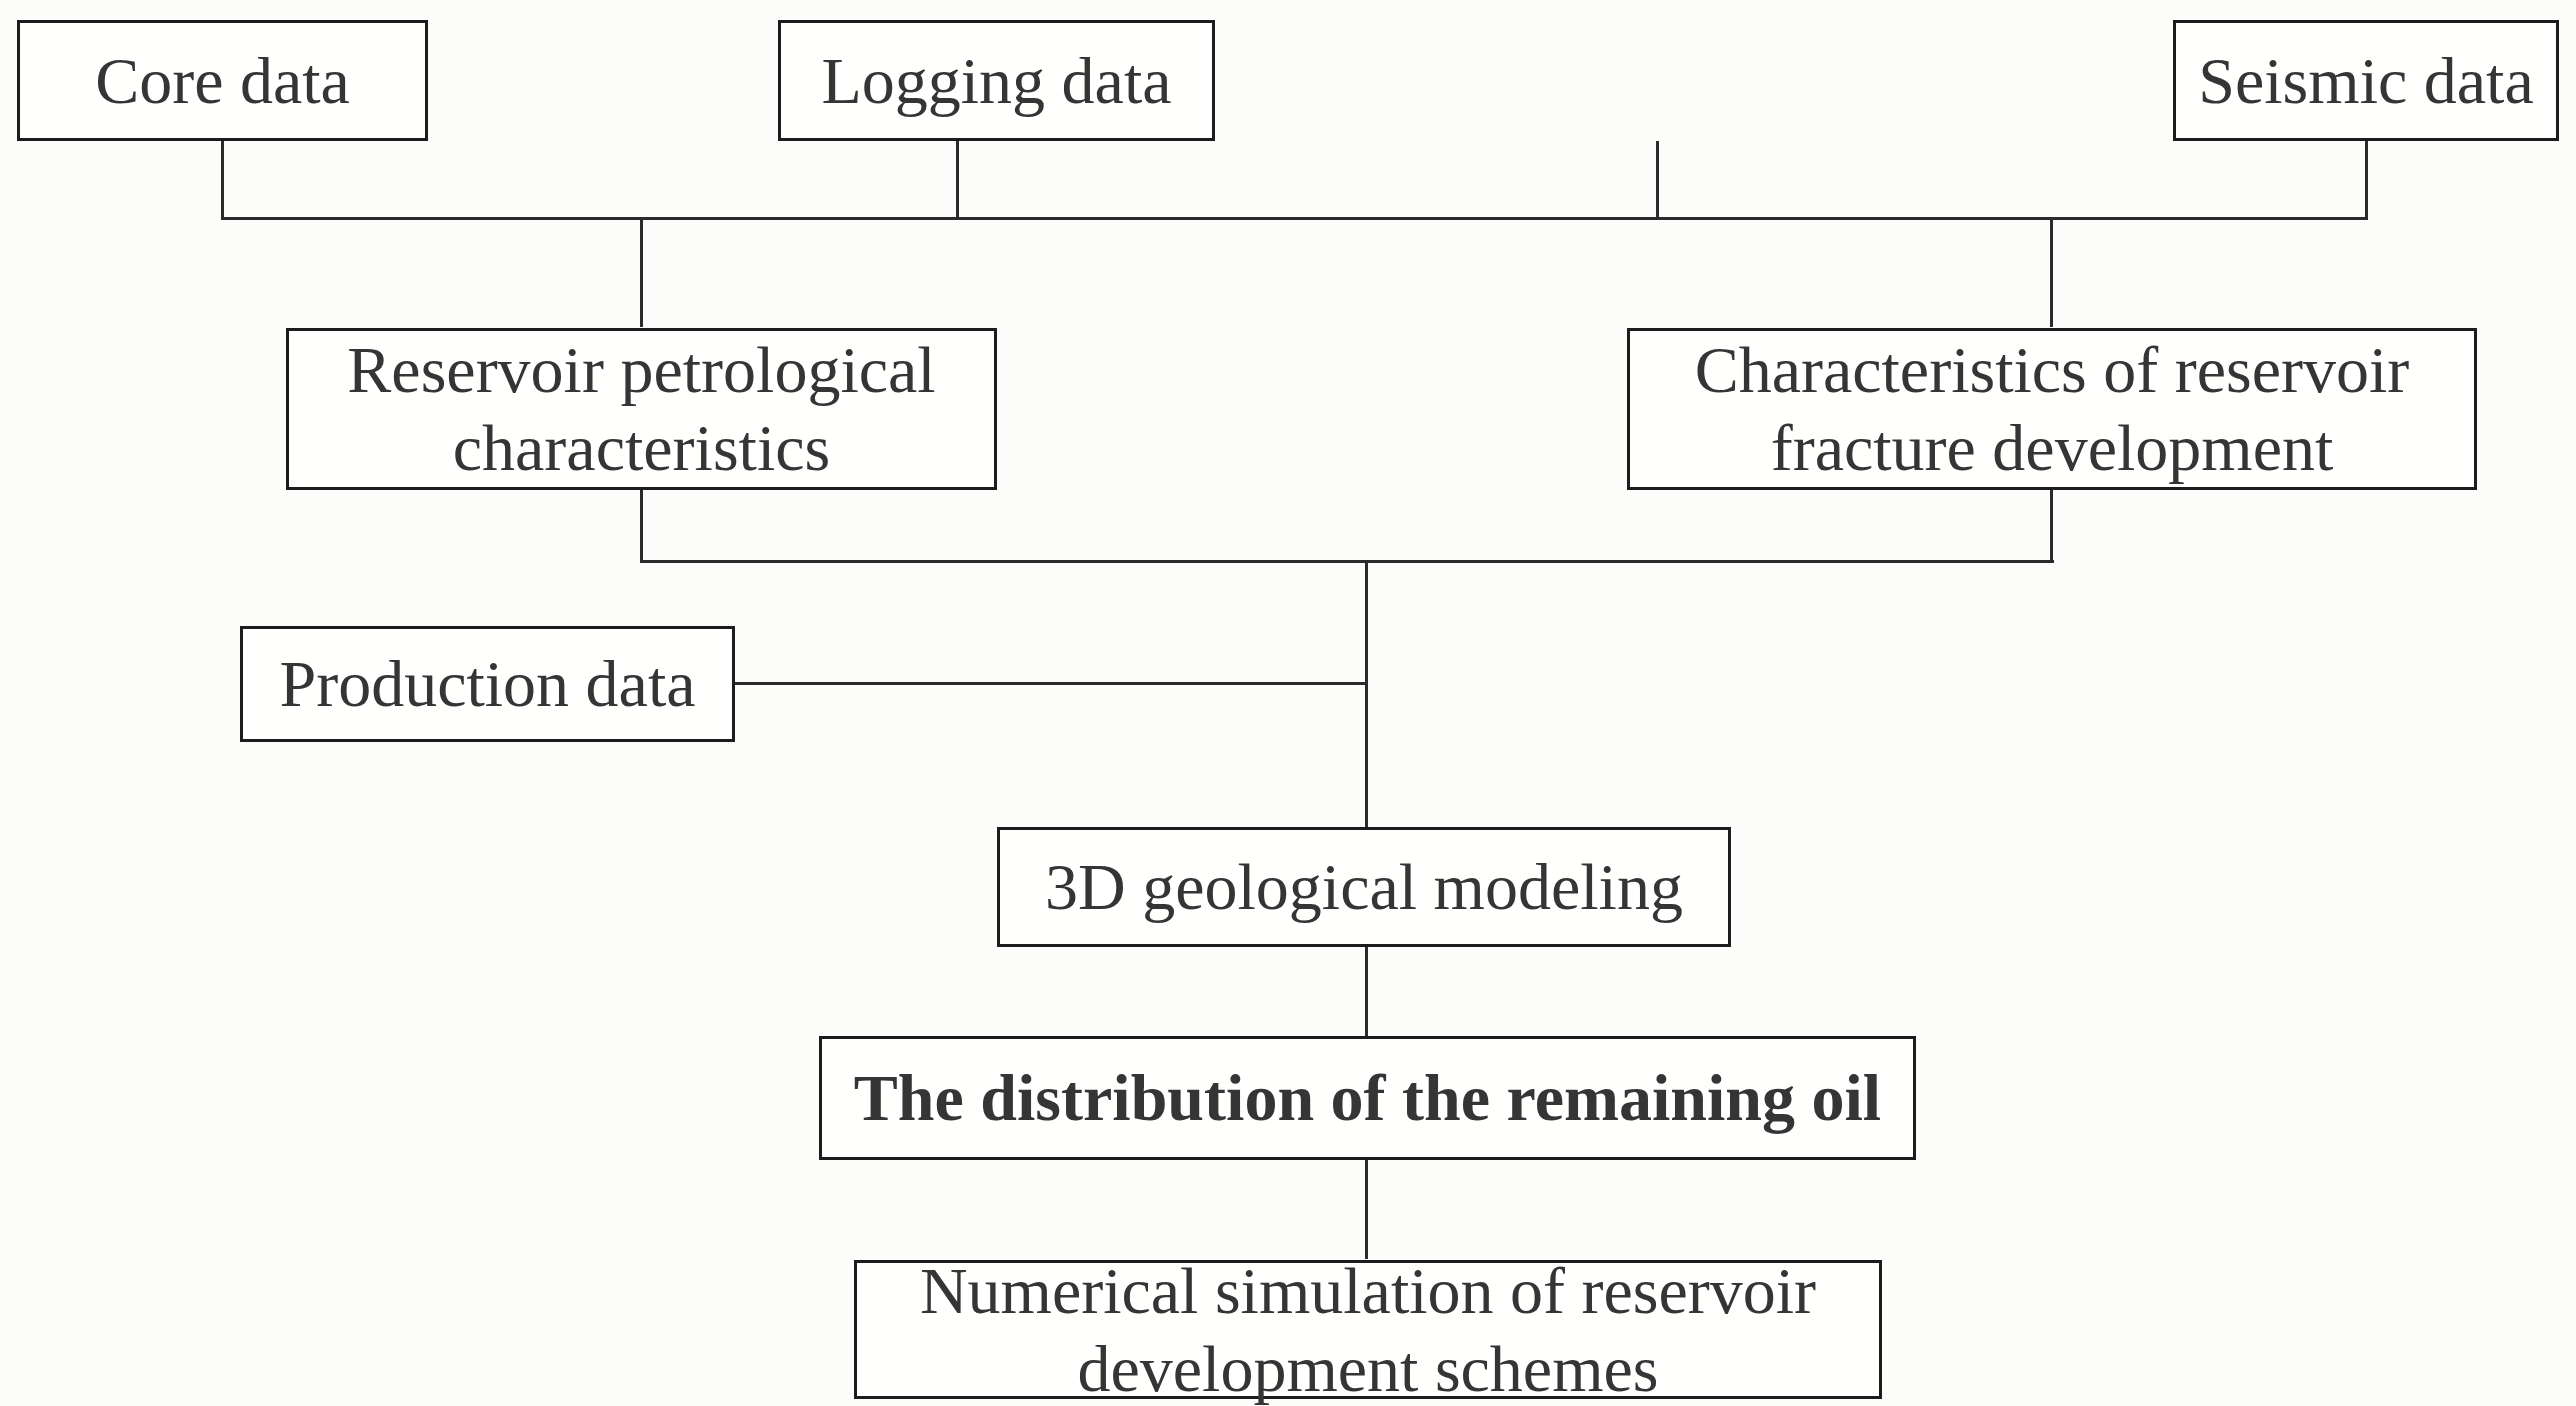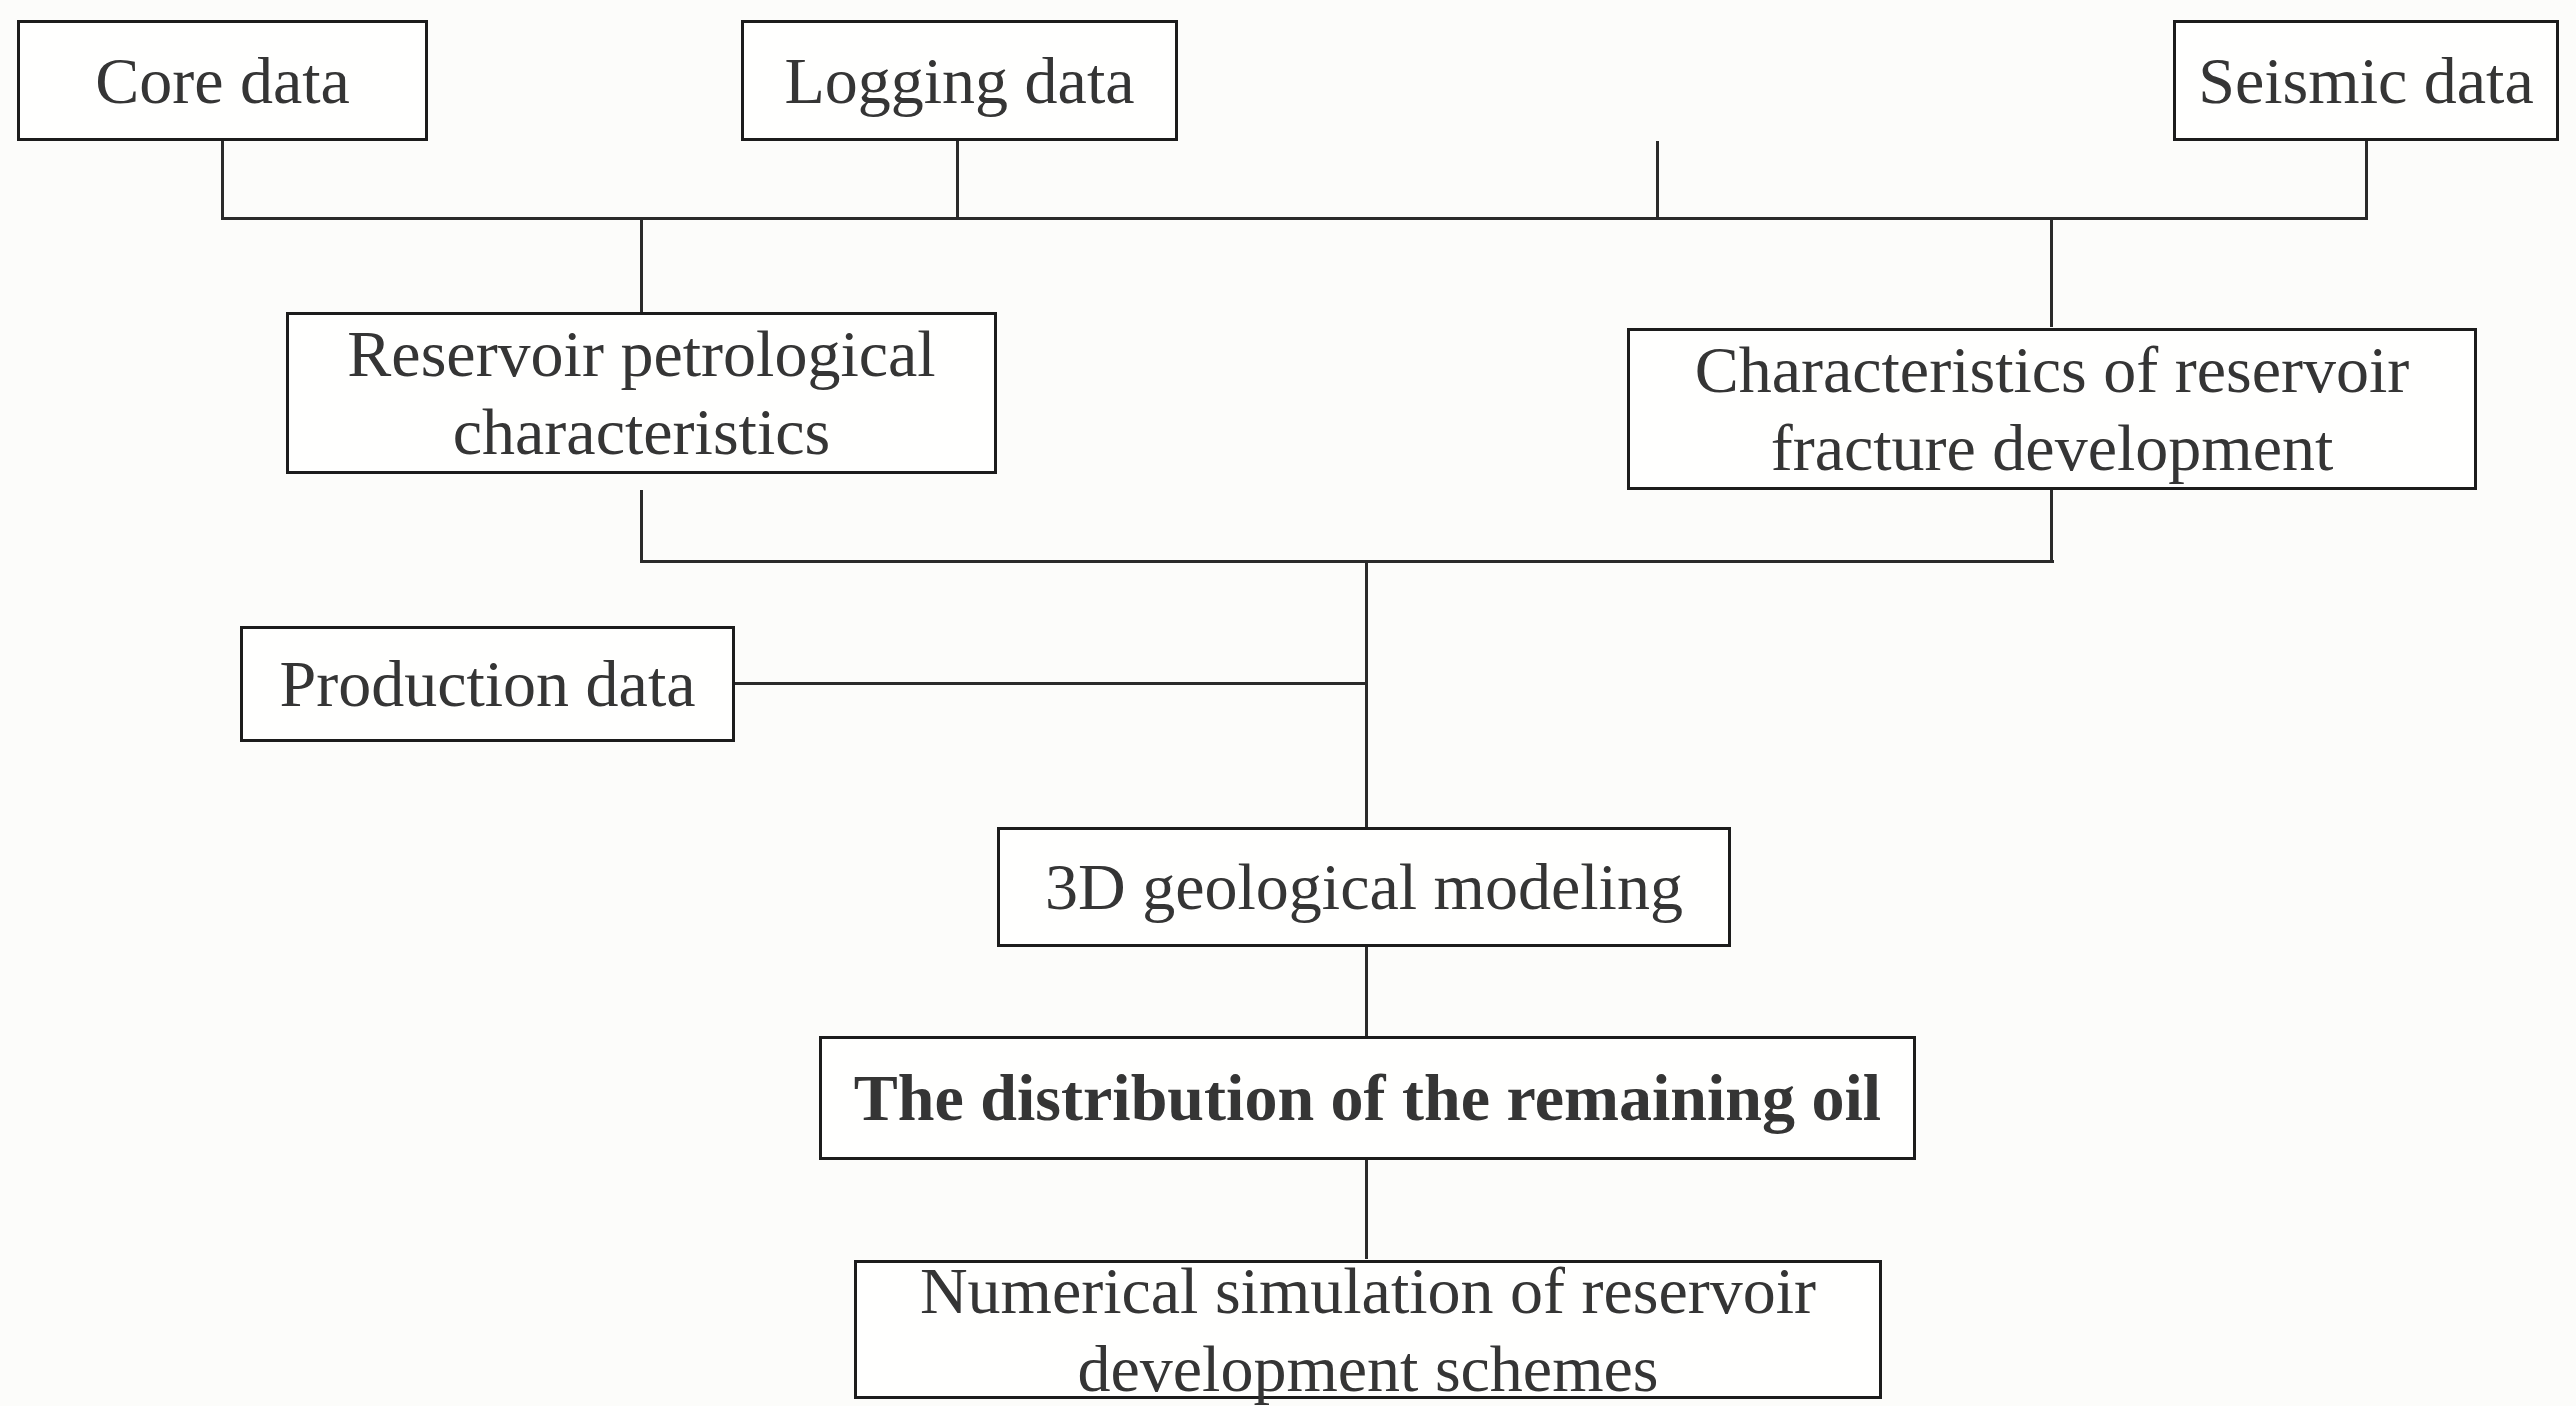--- a/index.html
+++ b/index.html
@@ -33,25 +33,25 @@
     padding: 0 7.7px;
     z-index: 2;
   }
   .conn {
     position: absolute;
     background: #2a2a2a;
     z-index: 1;
   }
   
   #box-core     { left: 17px;   top: 20px; width: 411px; height: 121px; }
-  #box-logging  { left: 741px;  top: 20px; width: 437px; height: 121px; align-items: center; }
+  #box-logging  { left: 778px;  top: 20px; width: 437px; height: 121px; align-items: center; }
   #box-analyze  { left: 1431px; top: 20px; width: 451px; height: 121px; }
   #box-seismic  { left: 2173px; top: 20px; width: 386px; height: 121px; }
   
-  #box-petro    { left: 286px;  top: 312px; width: 711px;  height: 162px; }
+  #box-petro    { left: 286px;  top: 328px; width: 711px;  height: 162px; }
   #box-fracture { left: 1627px; top: 328px; width: 850px; height: 162px; }
   
   #box-production { left: 240px; top: 626px; width: 495px; height: 116px; }
   
   #box-modeling  { left: 997px; top: 827px; width: 734px;  height: 120px; text-align: right; }
   #box-remaining { left: 819px; top: 1036px; width: 1097px; height: 124px; font-weight: bold; }
   #box-numerical { left: 854px; top: 1260px; width: 1028px; height: 139px; }
   
   #v-core    { left: 221px;  top: 141px; width: 3.1px; height: 77px; }
   #v-logging { left: 956px; top: 141px; width: 3.1px; height: 77px; }

